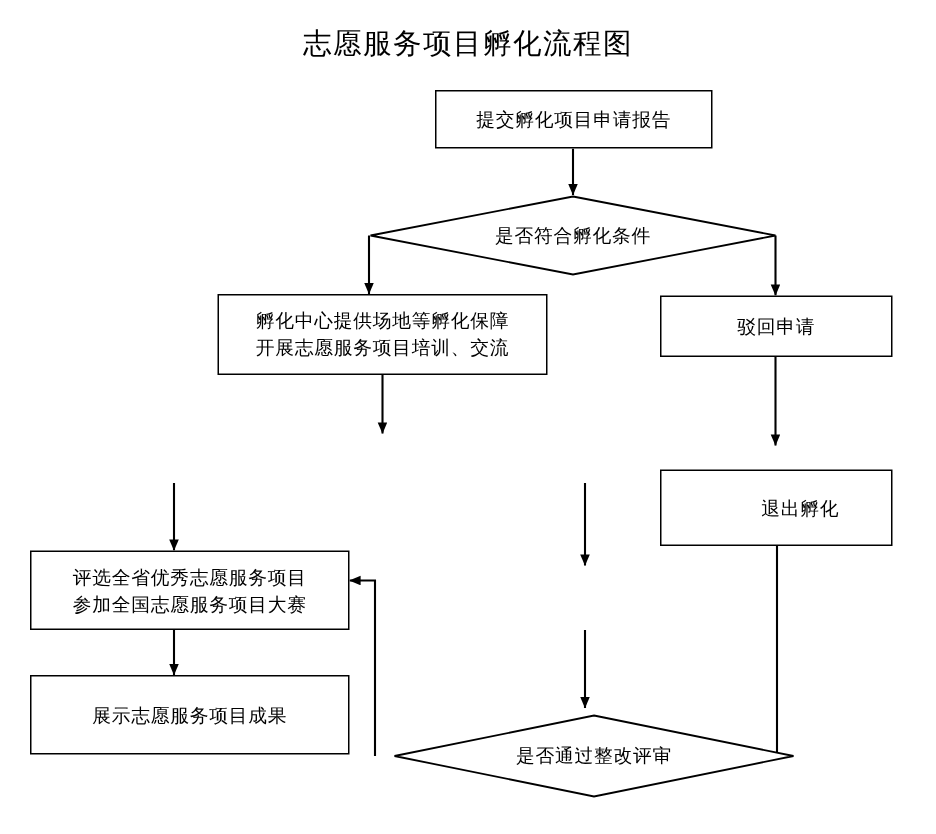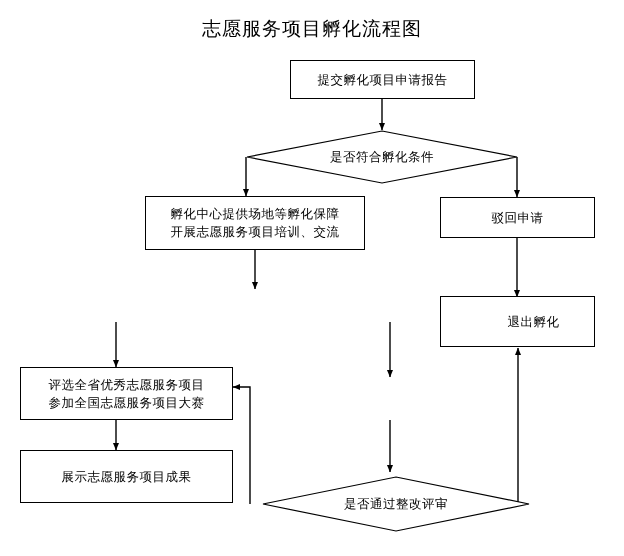--- a/index.html
+++ b/index.html
@@ -131,21 +131,21 @@
 
   <div class="node box" style="left:145px; top:196px; width:220px; height:54px;">
     <span class="line">孵化中心提供场地等孵化保障</span>
     <span class="line">开展志愿服务项目培训、交流</span>
   </div>
 
   <div class="node box" style="left:440px; top:197px; width:155px; height:41px;">
     <span class="line">驳回申请</span>
   </div>
 
-  <div class="node box" style="left:440px; top:296px; width:155px; height:51px;padding-left:32px;">
+  <div class="node box" style="left:440px; top:313px; width:155px; height:51px;padding-left:32px;">
     <span class="line">退出孵化</span>
   </div>
 
 
   <div class="node box" style="left:20px; top:367px; width:213px; height:53px;">
     <span class="line">评选全省优秀志愿服务项目</span>
     <span class="line">参加全国志愿服务项目大赛</span>
   </div>
 
 

